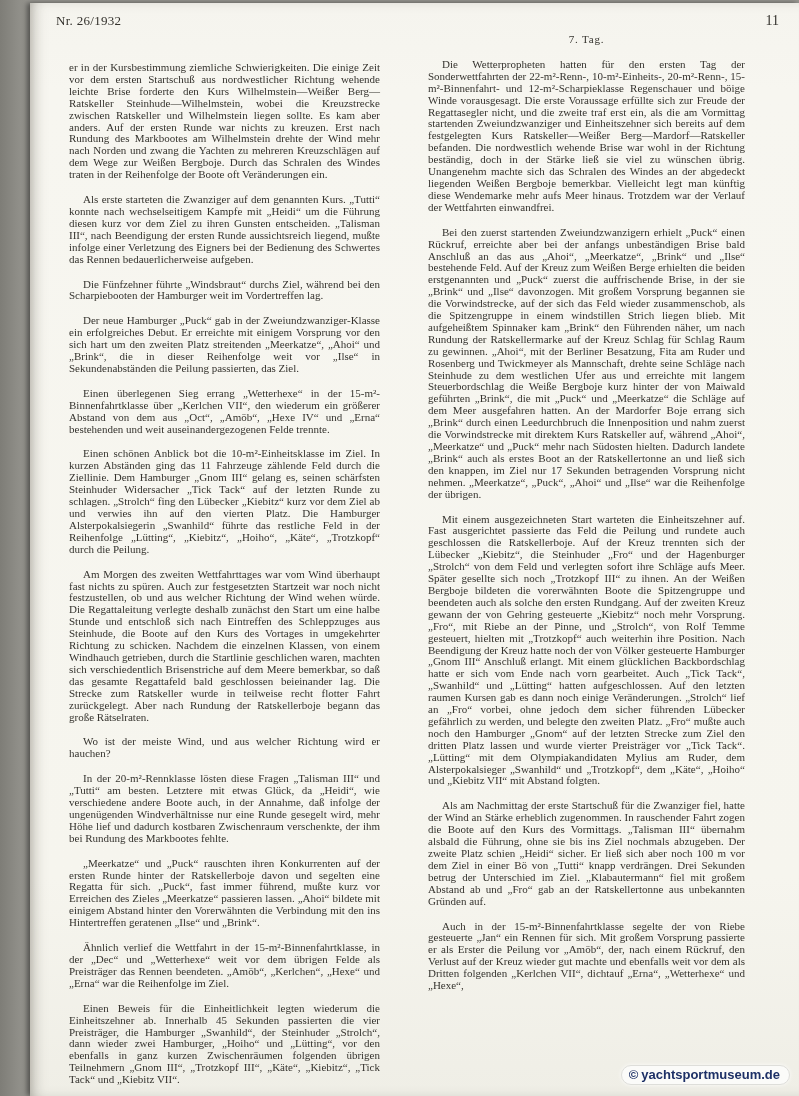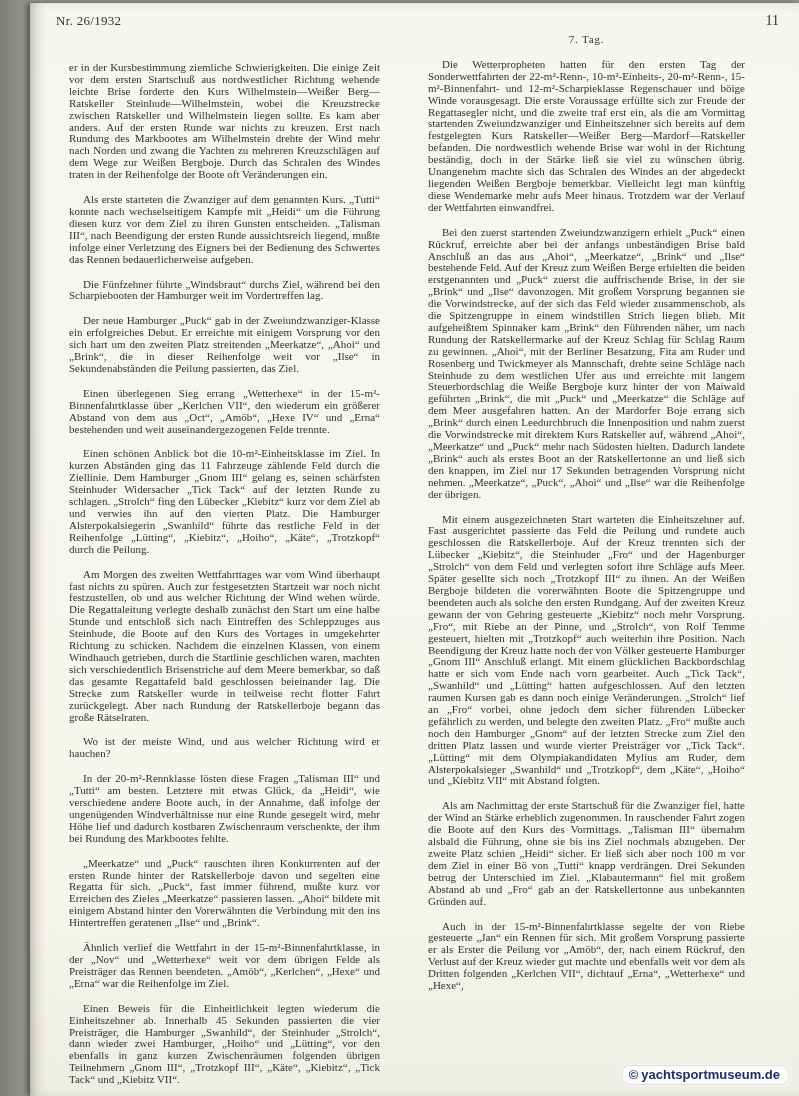--- a/index.html
+++ b/index.html
@@ -64,21 +64,21 @@
           <p class="para noindent">er in der Kursbestimmung ziemliche Schwierigkeiten. Die einige Zeit vor dem ersten Startschuß aus nordwestlicher Richtung wehende leichte Brise forderte den Kurs Wilhelmstein—Weißer Berg—Ratskeller Steinhude—Wilhelmstein, wobei die Kreuzstrecke zwischen Ratskeller und Wilhelmstein liegen sollte. Es kam aber anders. Auf der ersten Runde war nichts zu kreuzen. Erst nach Rundung des Markbootes am Wilhelmstein drehte der Wind mehr nach Norden und zwang die Yachten zu mehreren Kreuzschlägen auf dem Wege zur Weißen Bergboje. Durch das Schralen des Windes traten in der Reihenfolge der Boote oft Veränderungen ein.</p>
           <p class="para">Als erste starteten die Zwanziger auf dem genannten Kurs. „Tutti“ konnte nach wechselseitigem Kampfe mit „Heidi“ um die Führung diesen kurz vor dem Ziel zu ihren Gunsten entscheiden. „Talisman III“, nach Beendigung der ersten Runde aussichtsreich liegend, mußte infolge einer Verletzung des Eigners bei der Bedienung des Schwertes das Rennen bedauerlicherweise aufgeben.</p>
           <p class="para">Die Fünfzehner führte „Windsbraut“ durchs Ziel, während bei den Scharpiebooten der Hamburger weit im Vordertreffen lag.</p>
           <p class="para">Der neue Hamburger „Puck“ gab in der Zweiundzwanziger-Klasse ein erfolgreiches Debut. Er erreichte mit einigem Vorsprung vor den sich hart um den zweiten Platz streitenden „Meerkatze“, „Ahoi“ und „Brink“, die in dieser Reihenfolge weit vor „Ilse“ in Sekundenabständen die Peilung passierten, das Ziel.</p>
           <p class="para">Einen überlegenen Sieg errang „Wetterhexe“ in der 15-m²-Binnenfahrtklasse über „Kerlchen VII“, den wiederum ein größerer Abstand von dem aus „Oct“, „Amöb“, „Hexe IV“ und „Erna“ bestehenden und weit auseinandergezogenen Felde trennte.</p>
           <p class="para">Einen schönen Anblick bot die 10-m²-Einheitsklasse im Ziel. In kurzen Abständen ging das 11 Fahrzeuge zählende Feld durch die Ziellinie. Dem Hamburger „Gnom III“ gelang es, seinen schärfsten Steinhuder Widersacher „Tick Tack“ auf der letzten Runde zu schlagen. „Strolch“ fing den Lübecker „Kiebitz“ kurz vor dem Ziel ab und verwies ihn auf den vierten Platz. Die Hamburger Alsterpokalsiegerin „Swanhild“ führte das restliche Feld in der Reihenfolge „Lütting“, „Kiebitz“, „Hoiho“, „Käte“, „Trotzkopf“ durch die Peilung.</p>
           <p class="para">Am Morgen des zweiten Wettfahrttages war vom Wind überhaupt fast nichts zu spüren. Auch zur festgesetzten Startzeit war noch nicht festzustellen, ob und aus welcher Richtung der Wind wehen würde. Die Regattaleitung verlegte deshalb zunächst den Start um eine halbe Stunde und entschloß sich nach Eintreffen des Schleppzuges aus Steinhude, die Boote auf den Kurs des Vortages in umgekehrter Richtung zu schicken. Nachdem die einzelnen Klassen, von einem Windhauch getrieben, durch die Startlinie geschlichen waren, machten sich verschiedentlich Brisenstriche auf dem Meere bemerkbar, so daß das gesamte Regattafeld bald geschlossen beieinander lag. Die Strecke zum Ratskeller wurde in teilweise recht flotter Fahrt zurückgelegt. Aber nach Rundung der Ratskellerboje begann das große Rätselraten.</p>
           <p class="para">Wo ist der meiste Wind, und aus welcher Richtung wird er hauchen?</p>
           <p class="para">In der 20-m²-Rennklasse lösten diese Fragen „Talisman III“ und „Tutti“ am besten. Letztere mit etwas Glück, da „Heidi“, wie verschiedene andere Boote auch, in der Annahme, daß infolge der ungenügenden Windverhältnisse nur eine Runde gesegelt wird, mehr Höhe lief und dadurch kostbaren Zwischenraum verschenkte, der ihm bei Rundung des Markbootes fehlte.</p>
           <p class="para">„Meerkatze“ und „Puck“ rauschten ihren Konkurrenten auf der ersten Runde hinter der Ratskellerboje davon und segelten eine Regatta für sich. „Puck“, fast immer führend, mußte kurz vor Erreichen des Zieles „Meerkatze“ passieren lassen. „Ahoi“ bildete mit einigem Abstand hinter den Vorerwähnten die Verbindung mit den ins Hintertreffen geratenen „Ilse“ und „Brink“.</p>
-          <p class="para">Ähnlich verlief die Wettfahrt in der 15-m²-Binnenfahrtklasse, in der „Nov“ und „Wetterhexe“ weit vor dem übrigen Felde als Preisträger das Rennen beendeten. „Amöb“, „Kerlchen“, „Hexe“ und „Erna“ war die Reihenfolge im Ziel.</p>
+          <p class="para">Ähnlich verlief die Wettfahrt in der 15-m²-Binnenfahrtklasse, in der „Dec“ und „Wetterhexe“ weit vor dem übrigen Felde als Preisträger das Rennen beendeten. „Amöb“, „Kerlchen“, „Hexe“ und „Erna“ war die Reihenfolge im Ziel.</p>
           <p class="para">Einen Beweis für die Einheitlichkeit legten wiederum die Einheitszehner ab. Innerhalb 45 Sekunden passierten die vier Preisträger, die Hamburger „Swanhild“, der Steinhuder „Strolch“, dann wieder zwei Hamburger, „Hoiho“ und „Lütting“, vor den ebenfalls in ganz kurzen Zwischenräumen folgenden übrigen Teilnehmern „Gnom III“, „Trotzkopf III“, „Käte“, „Kiebitz“, „Tick Tack“ und „Kiebitz VII“.</p>
         </div>
 
         <div class="col col-right">
           <h3 class="art-subheading">7. Tag.</h3>
           <p class="para">Die Wetterpropheten hatten für den ersten Tag der Sonderwettfahrten der 22-m²-Renn-, 10-m²-Einheits-, 20-m²-Renn-, 15-m²-Binnenfahrt- und 12-m²-Scharpieklasse Regenschauer und böige Winde vorausgesagt. Die erste Voraussage erfüllte sich zur Freude der Regattasegler nicht, und die zweite traf erst ein, als die am Vormittag startenden Zweiundzwanziger und Einheitszehner sich bereits auf dem festgelegten Kurs Ratskeller—Weißer Berg—Mardorf—Ratskeller befanden. Die nordwestlich wehende Brise war wohl in der Richtung beständig, doch in der Stärke ließ sie viel zu wünschen übrig. Unangenehm machte sich das Schralen des Windes an der abgedeckt liegenden Weißen Bergboje bemerkbar. Vielleicht legt man künftig diese Wendemarke mehr aufs Meer hinaus. Trotzdem war der Verlauf der Wettfahrten einwandfrei.</p>
           <p class="para">Bei den zuerst startenden Zweiundzwanzigern erhielt „Puck“ einen Rückruf, erreichte aber bei der anfangs unbeständigen Brise bald Anschluß an das aus „Ahoi“, „Meerkatze“, „Brink“ und „Ilse“ bestehende Feld. Auf der Kreuz zum Weißen Berge erhielten die beiden erstgenannten und „Puck“ zuerst die auffrischende Brise, in der sie „Brink“ und „Ilse“ davonzogen. Mit großem Vorsprung begannen sie die Vorwindstrecke, auf der sich das Feld wieder zusammenschob, als die Spitzengruppe in einem windstillen Strich liegen blieb. Mit aufgeheißtem Spinnaker kam „Brink“ den Führenden näher, um nach Rundung der Ratskellermarke auf der Kreuz Schlag für Schlag Raum zu gewinnen. „Ahoi“, mit der Berliner Besatzung, Fita am Ruder und Rosenberg und Twickmeyer als Mannschaft, drehte seine Schläge nach Steinhude zu dem westlichen Ufer aus und erreichte mit langem Steuerbordschlag die Weiße Bergboje kurz hinter der von Maiwald geführten „Brink“, die mit „Puck“ und „Meerkatze“ die Schläge auf dem Meer ausgefahren hatten. An der Mardorfer Boje errang sich „Brink“ durch einen Leedurchbruch die Innenposition und nahm zuerst die Vorwindstrecke mit direktem Kurs Ratskeller auf, während „Ahoi“, „Meerkatze“ und „Puck“ mehr nach Südosten hielten. Dadurch landete „Brink“ auch als erstes Boot an der Ratskellertonne an und ließ sich den knappen, im Ziel nur 17 Sekunden betragenden Vorsprung nicht nehmen. „Meerkatze“, „Puck“, „Ahoi“ und „Ilse“ war die Reihenfolge der übrigen.</p>
           <p class="para">Mit einem ausgezeichneten Start warteten die Einheitszehner auf. Fast ausgerichtet passierte das Feld die Peilung und rundete auch geschlossen die Ratskellerboje. Auf der Kreuz trennten sich der Lübecker „Kiebitz“, die Steinhuder „Fro“ und der Hagenburger „Strolch“ von dem Feld und verlegten sofort ihre Schläge aufs Meer. Später gesellte sich noch „Trotzkopf III“ zu ihnen. An der Weißen Bergboje bildeten die vorerwähnten Boote die Spitzengruppe und beendeten auch als solche den ersten Rundgang. Auf der zweiten Kreuz gewann der von Gehring gesteuerte „Kiebitz“ noch mehr Vorsprung. „Fro“, mit Riebe an der Pinne, und „Strolch“, von Rolf Temme gesteuert, hielten mit „Trotzkopf“ auch weiterhin ihre Position. Nach Beendigung der Kreuz hatte noch der von Völker gesteuerte Hamburger „Gnom III“ Anschluß erlangt. Mit einem glücklichen Backbordschlag hatte er sich vom Ende nach vorn gearbeitet. Auch „Tick Tack“, „Swanhild“ und „Lütting“ hatten aufgeschlossen. Auf den letzten raumen Kursen gab es dann noch einige Veränderungen. „Strolch“ lief an „Fro“ vorbei, ohne jedoch dem sicher führenden Lübecker gefährlich zu werden, und belegte den zweiten Platz. „Fro“ mußte auch noch den Hamburger „Gnom“ auf der letzten Strecke zum Ziel den dritten Platz lassen und wurde vierter Preisträger vor „Tick Tack“. „Lütting“ mit dem Olympiakandidaten Mylius am Ruder, dem Alsterpokalsieger „Swanhild“ und „Trotzkopf“, dem „Käte“, „Hoiho“ und „Kiebitz VII“ mit Abstand folgten.</p>
           <p class="para">Als am Nachmittag der erste Startschuß für die Zwanziger fiel, hatte der Wind an Stärke erheblich zugenommen. In rauschender Fahrt zogen die Boote auf den Kurs des Vormittags. „Talisman III“ übernahm alsbald die Führung, ohne sie bis ins Ziel nochmals abzugeben. Der zweite Platz schien „Heidi“ sicher. Er ließ sich aber noch 100 m vor dem Ziel in einer Bö von „Tutti“ knapp verdrängen. Drei Sekunden betrug der Unterschied im Ziel. „Klabautermann“ fiel mit großem Abstand ab und „Fro“ gab an der Ratskellertonne aus unbekannten Gründen auf.</p>
           <p class="para">Auch in der 15-m²-Binnenfahrtklasse segelte der von Riebe gesteuerte „Jan“ ein Rennen für sich. Mit großem Vorsprung passierte er als Erster die Peilung vor „Amöb“, der, nach einem Rückruf, den Verlust auf der Kreuz wieder gut machte und ebenfalls weit vor dem als Dritten folgenden „Kerlchen VII“, dichtauf „Erna“, „Wetterhexe“ und „Hexe“,</p>

